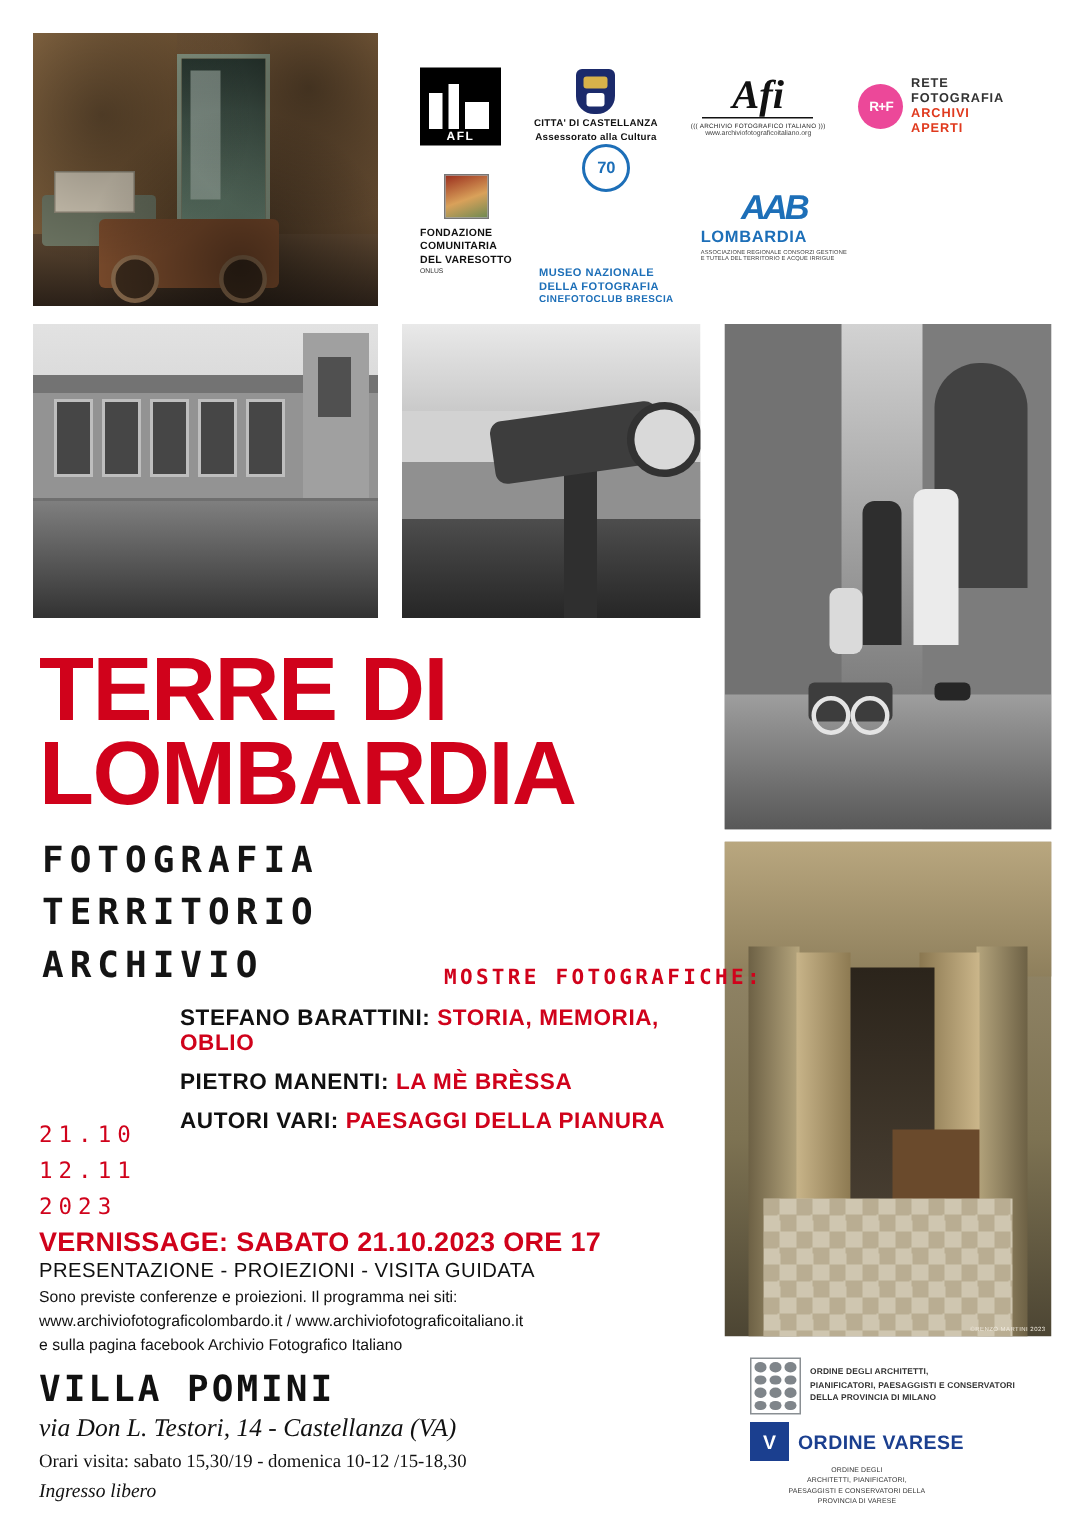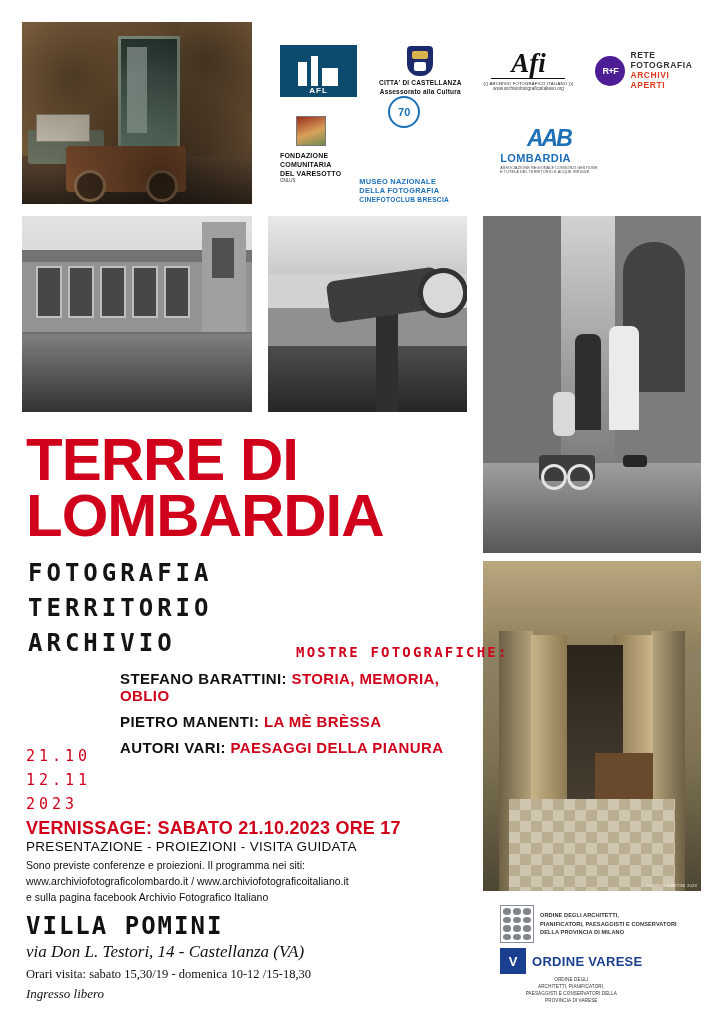--- a/index.html
+++ b/index.html
@@ -6,59 +6,59 @@
   body{width:723px;height:1024px;font-family:"Liberation Sans",sans-serif;overflow:hidden;}
   .poster{position:relative;width:723px;height:1024px;background:#fff;}
 
   
   .logo-row{position:absolute;display:flex;align-items:center;}
   .logo-row.r1{left:280px;top:30px;width:420px;height:82px;gap:22px;}
   .logo-row.r2{left:280px;top:126px;width:420px;height:48px;gap:18px;}
 
   .logo{display:flex;flex-direction:column;align-items:center;justify-content:center;}
 
-  .afl{width:77px;height:52px;background:#0c4a6e;display:flex;flex-direction:column;align-items:center;justify-content:flex-end;}
+  .afl{width:54px;height:52px;background:#000000;display:flex;flex-direction:column;align-items:center;justify-content:flex-end;}
   .afl .sky{width:54px;height:34px;position:relative;}
   .afl .sky:before{content:"";position:absolute;left:6px;bottom:0;width:9px;height:24px;background:#fff;}
   .afl .sky:after{content:"";position:absolute;left:19px;bottom:0;width:7px;height:30px;background:#fff;}
   .afl .sky i{position:absolute;left:30px;bottom:0;width:16px;height:18px;background:#fff;}
   .afl .tag{font-size:8px;font-weight:bold;color:#fff;letter-spacing:1px;padding-bottom:2px;}
 
   .crest{width:26px;height:30px;background:#1b2a6b;border-radius:4px 4px 12px 12px;position:relative;margin:0 auto 3px;}
   .crest:before{content:"";position:absolute;left:5px;top:5px;width:16px;height:8px;background:#d8b24a;border-radius:2px;}
   .crest:after{content:"";position:absolute;left:7px;top:16px;width:12px;height:9px;background:#fff;border-radius:2px;}
   .caption{font-size:6.5px;font-weight:bold;color:#111;text-align:center;line-height:1.25;letter-spacing:.2px;}
 
   .afi-logo{text-align:center;}
   .afi-logo .word{font-family:"Liberation Serif",serif;font-style:italic;font-size:27px;font-weight:bold;color:#111;line-height:.9;}
   .afi-logo .rule{width:74px;height:1px;background:#111;margin:2px auto 2px;}
   .afi-logo .sub{font-size:4.2px;color:#222;letter-spacing:.2px;}
   .afi-logo .sub2{font-size:4.6px;color:#444;}
 
   .rete{display:flex;align-items:center;gap:5px;}
-  .rete .dot{width:30px;height:30px;border-radius:50%;background:#4c1d95;color:#fff;font-size:9px;font-weight:bold;display:flex;align-items:center;justify-content:center;letter-spacing:-.5px;}
+  .rete .dot{width:30px;height:30px;border-radius:50%;background:#ec4899;color:#fff;font-size:9px;font-weight:bold;display:flex;align-items:center;justify-content:center;letter-spacing:-.5px;}
   .rete .txt{line-height:1.15;}
   .rete .t1{font-size:8.5px;font-weight:bold;color:#333;letter-spacing:.6px;}
   .rete .t2{font-size:8.5px;font-weight:bold;color:#333;letter-spacing:.6px;}
   .rete .t3{font-size:8.5px;font-weight:bold;color:#e03a1e;letter-spacing:.6px;}
   .rete .t4{font-size:8.5px;font-weight:bold;color:#e03a1e;letter-spacing:.6px;}
 
   .fcv{display:flex;align-items:center;gap:5px;}
   .fcv .pic{width:28px;height:28px;background:linear-gradient(160deg,#9b2f1e,#d9a15a 55%,#6f8a52);border:1px solid #777;}
   .fcv .txt{line-height:1.3;text-align:left;}
   .fcv .l{font-size:7px;font-weight:bold;color:#111;letter-spacing:.2px;}
   .fcv .s{font-size:4.5px;color:#333;}
 
   .mnf{display:flex;align-items:center;gap:5px;}
   .mnf .badge{width:28px;height:28px;border-radius:50%;border:2px solid #1d6fb8;color:#1d6fb8;font-size:11px;font-weight:bold;display:flex;align-items:center;justify-content:center;}
   .mnf .txt{line-height:1.25;margin-top:44px;}
   .mnf .a{font-size:7.4px;font-weight:bold;color:#1d6fb8;letter-spacing:.3px;}
   .mnf .b{font-size:6.6px;font-weight:bold;color:#1d6fb8;letter-spacing:.3px;}
 
-  .aab{display:flex;align-items:center;gap:0;margin-left:33px;}
+  .aab{display:flex;align-items:center;gap:0;}
   .aab .mark{font-size:23px;font-weight:bold;color:#1d6fb8;font-style:italic;letter-spacing:-2px;}
   .aab .txt{line-height:1.2;}
   .aab .big{font-size:11px;font-weight:bold;color:#1d6fb8;letter-spacing:.4px;}
   .aab .tiny{font-size:3.8px;color:#444;letter-spacing:.1px;}
 
   
   .ph{position:absolute;overflow:hidden;}
   .ph-room{left:22px;top:22px;width:230px;height:182px;}
   .ph-fact{left:22px;top:216px;width:230px;height:196px;}
   .ph-scope{left:268px;top:216px;width:199px;height:196px;}

